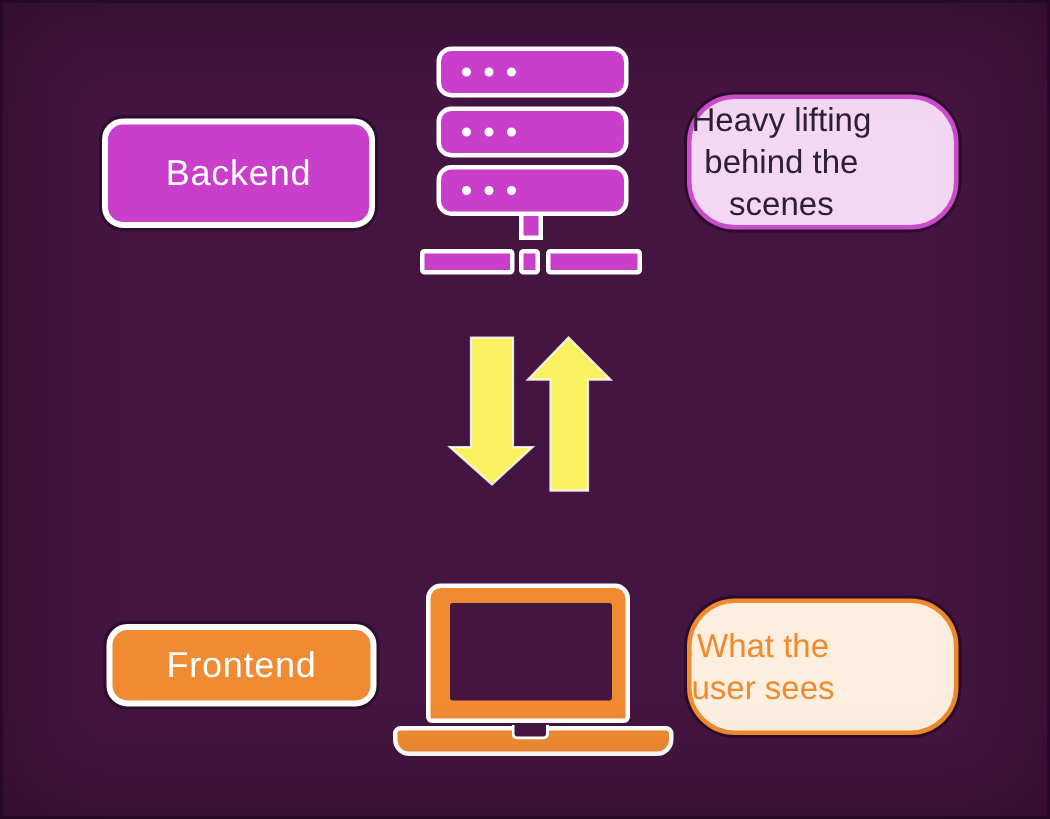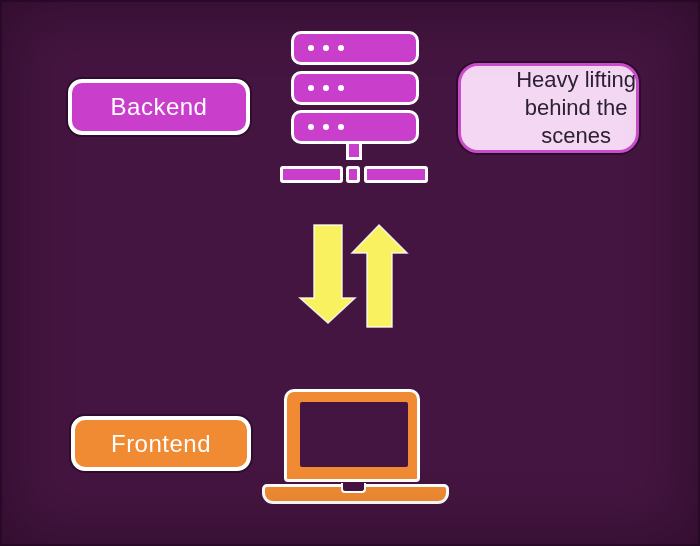--- a/index.html
+++ b/index.html
@@ -18,26 +18,26 @@
     content:"";position:absolute;inset:0;pointer-events:none;
     box-shadow:inset 0 0 60px 10px rgba(18,0,18,.38), inset 0 0 0 2px rgba(18,0,18,.35);
   }
   
   .pill{
     position:absolute;display:flex;align-items:center;justify-content:center;
     border:4px solid var(--white);border-radius:14px;color:var(--white);
     font-size:24px;letter-spacing:.5px;
     box-shadow:0 0 0 2px rgba(22,4,22,.45);
   }
-  .pill.backend{left:68px;top:79px;width:182px;height:56px;background:var(--magenta);}
+  .pill.backend{left:68px;top:79px;width:182px;height:73px;background:var(--magenta);}
   .pill.frontend{left:71px;top:416px;width:180px;height:55px;background:var(--orange);}
   
   .callout{
-    position:absolute;display:flex;align-items:center;justify-content:flex-end;
-    text-align:center;white-space:pre-line;border-radius:20px;
+    position:absolute;display:flex;align-items:center;justify-content:flex-start;
+    text-align:center;white-space:pre-line;border-radius:32px;
     font-size:22px;line-height:28px;
     box-shadow:0 0 0 2px rgba(22,4,22,.5);
   }
   .callout.backend-note{
     left:458px;top:63px;width:181px;height:90px;
     background:var(--pink-fill);border:3px solid var(--magenta-border);color:var(--dark-text);
   }
   .callout.frontend-note{
     left:458px;top:399px;width:181px;height:91px;
     background:var(--cream-fill);border:3px solid var(--orange-text);color:var(--orange-text);
@@ -132,14 +132,18 @@
   </div>
 
   <div>
     <div class="laptop-screen">
       <div class="laptop-display"></div>
     </div>
     <div class="laptop-base"></div>
     <div class="laptop-notch"></div>
   </div>
 
+  <div class="callout frontend-note">
+    <span>What the
+user sees</span>
+  </div>
 
 </div>
 
 </body></html>

